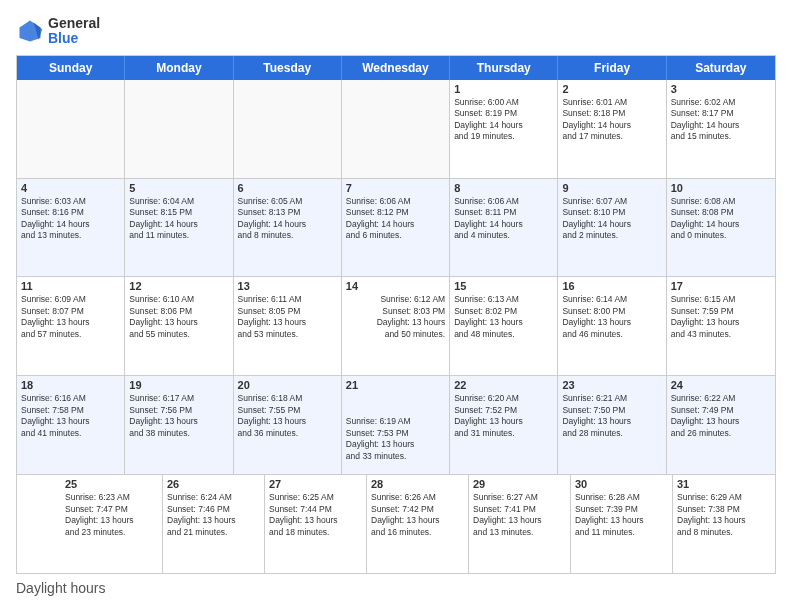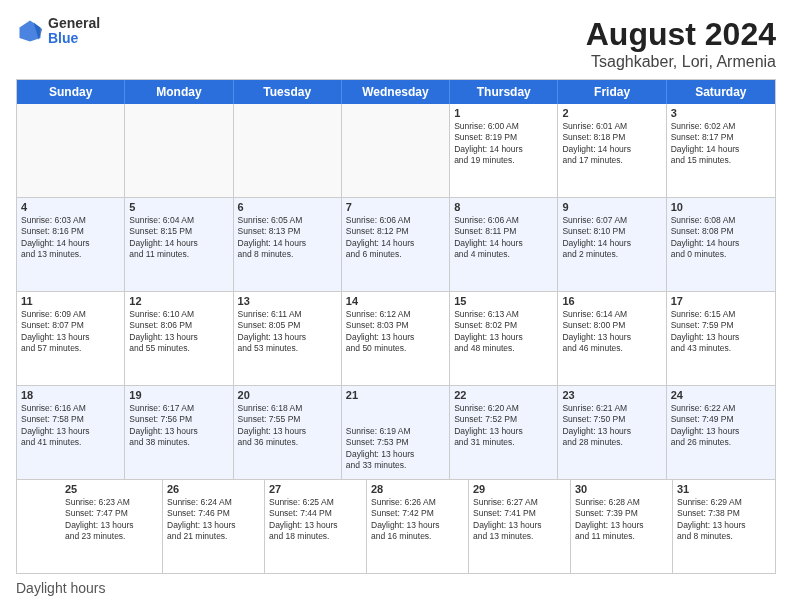--- a/index.html
+++ b/index.html
@@ -110,24 +110,20 @@
   <div class="header">
     <div class="logo">
       <svg class="logo-icon" viewBox="0 0 32 32">
         <polygon points="16,4 28,12 28,24 16,28 4,24 4,12" fill="#2a6fdb" opacity="0.85"></polygon>
         <polygon points="20,6 30,14 26,26" fill="#1a5ab8" opacity="0.7"></polygon>
       </svg>
       <div>
         <div style="font-size:14px;font-weight:bold;color:#333;line-height:1.1;">General</div>
         <div style="font-size:14px;font-weight:bold;color:#2a6fdb;line-height:1.1;">Blue</div>
       </div>
-    </div>
-    <div class="title-block">
-      <div class="main-title">August 2024</div>
-      <div class="subtitle">Tsaghkaber, Lori, Armenia</div>
     </div>
   </div>
 
   <div class="calendar">
     <div class="day-headers">
     <div class="day-header">Sunday</div>
         <div class="day-header">Monday</div>
         <div class="day-header">Tuesday</div>
         <div class="day-header">Wednesday</div>
         <div class="day-header">Thursday</div>
@@ -230,21 +226,21 @@
           </div>
           <div class="day-cell">
             <div class="day-num">13</div>
             <div class="day-info" style="white-space: pre-line;">Sunrise: 6:11 AM
 Sunset: 8:05 PM
 Daylight: 13 hours
 and 53 minutes.</div>
           </div>
           <div class="day-cell">
             <div class="day-num">14</div>
-            <div class="day-info" style="white-space: pre-line;">Sunrise: 6:12 AM
+            <div class="day-info" style="white-space: pre-line; text-align: right;">Sunrise: 6:12 AM
 Sunset: 8:03 PM
 Daylight: 13 hours
 and 50 minutes.</div>
           </div>
           <div class="day-cell">
             <div class="day-num">15</div>
             <div class="day-info" style="white-space: pre-line;">Sunrise: 6:13 AM
 Sunset: 8:02 PM
 Daylight: 13 hours
 and 48 minutes.</div>

